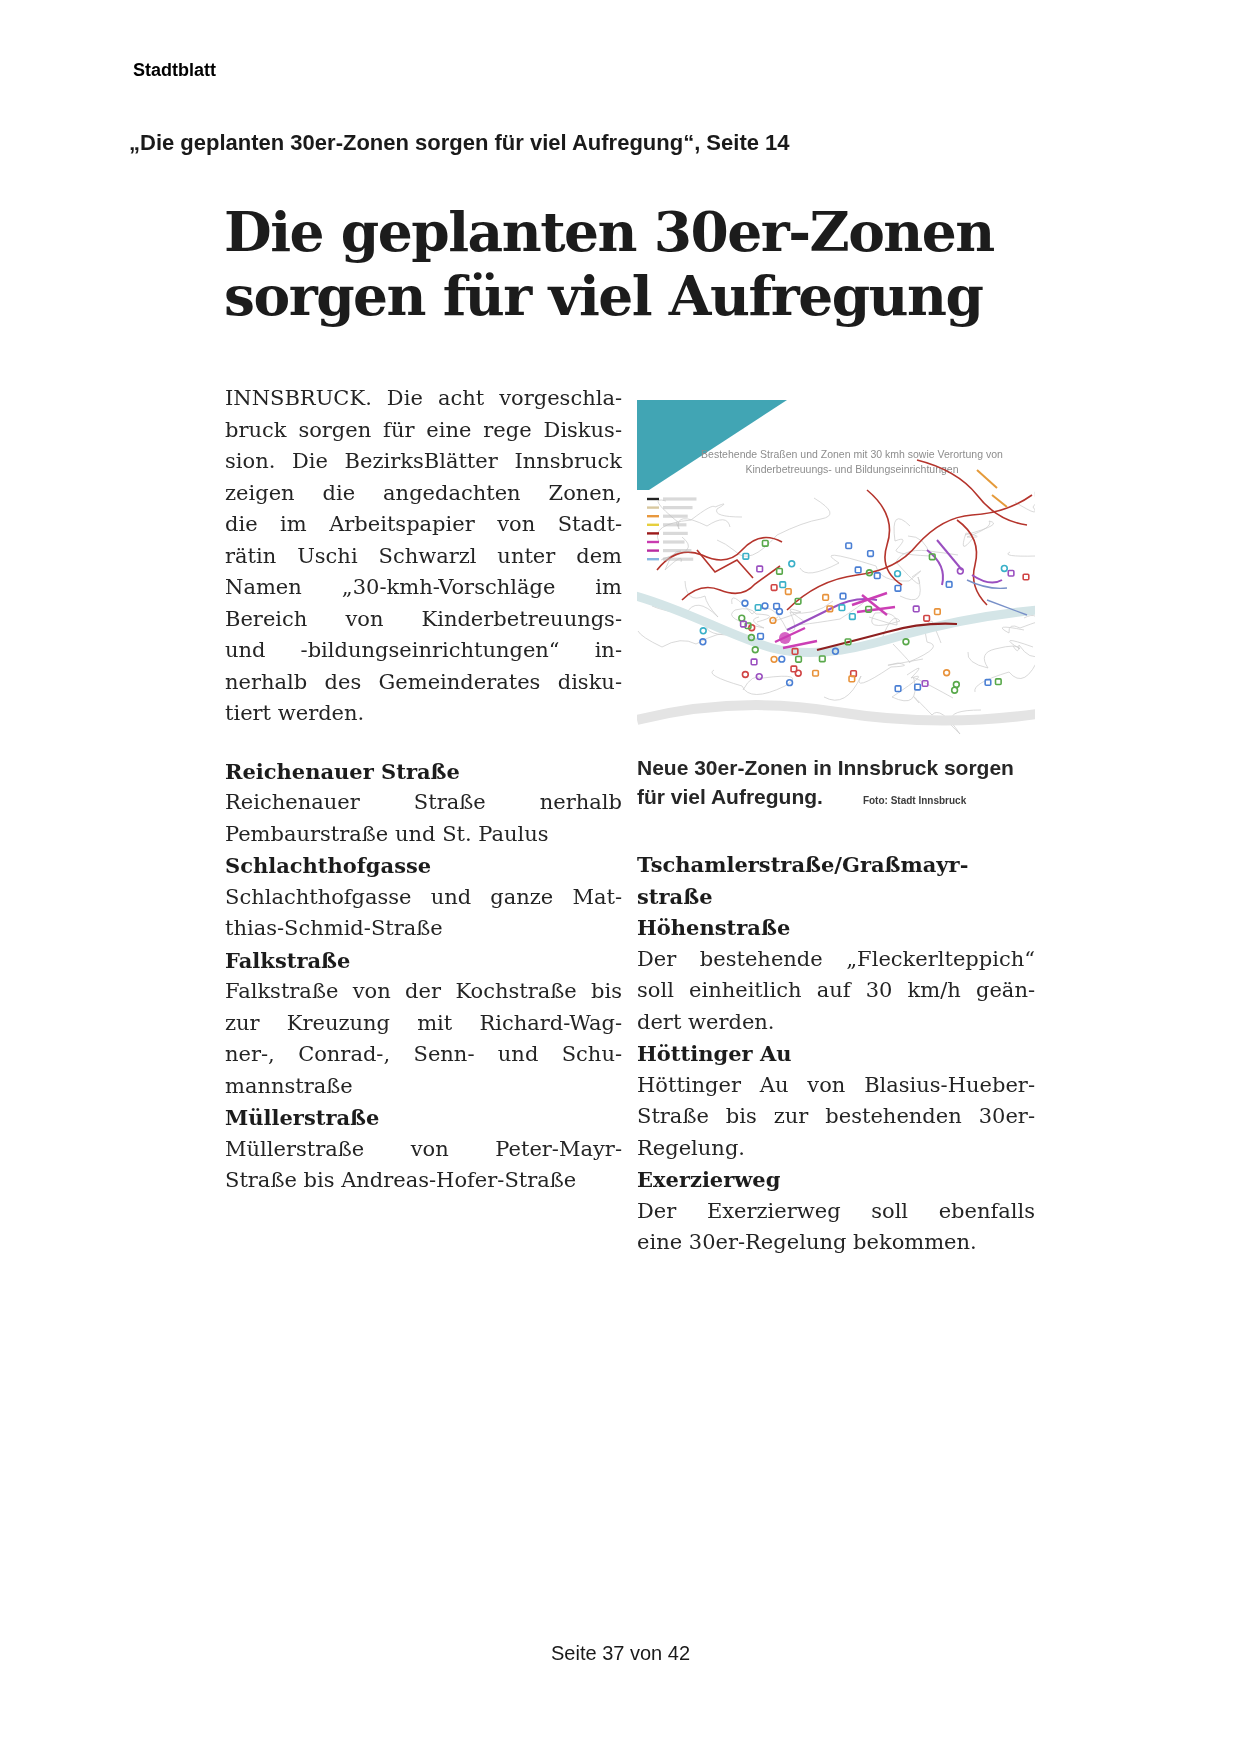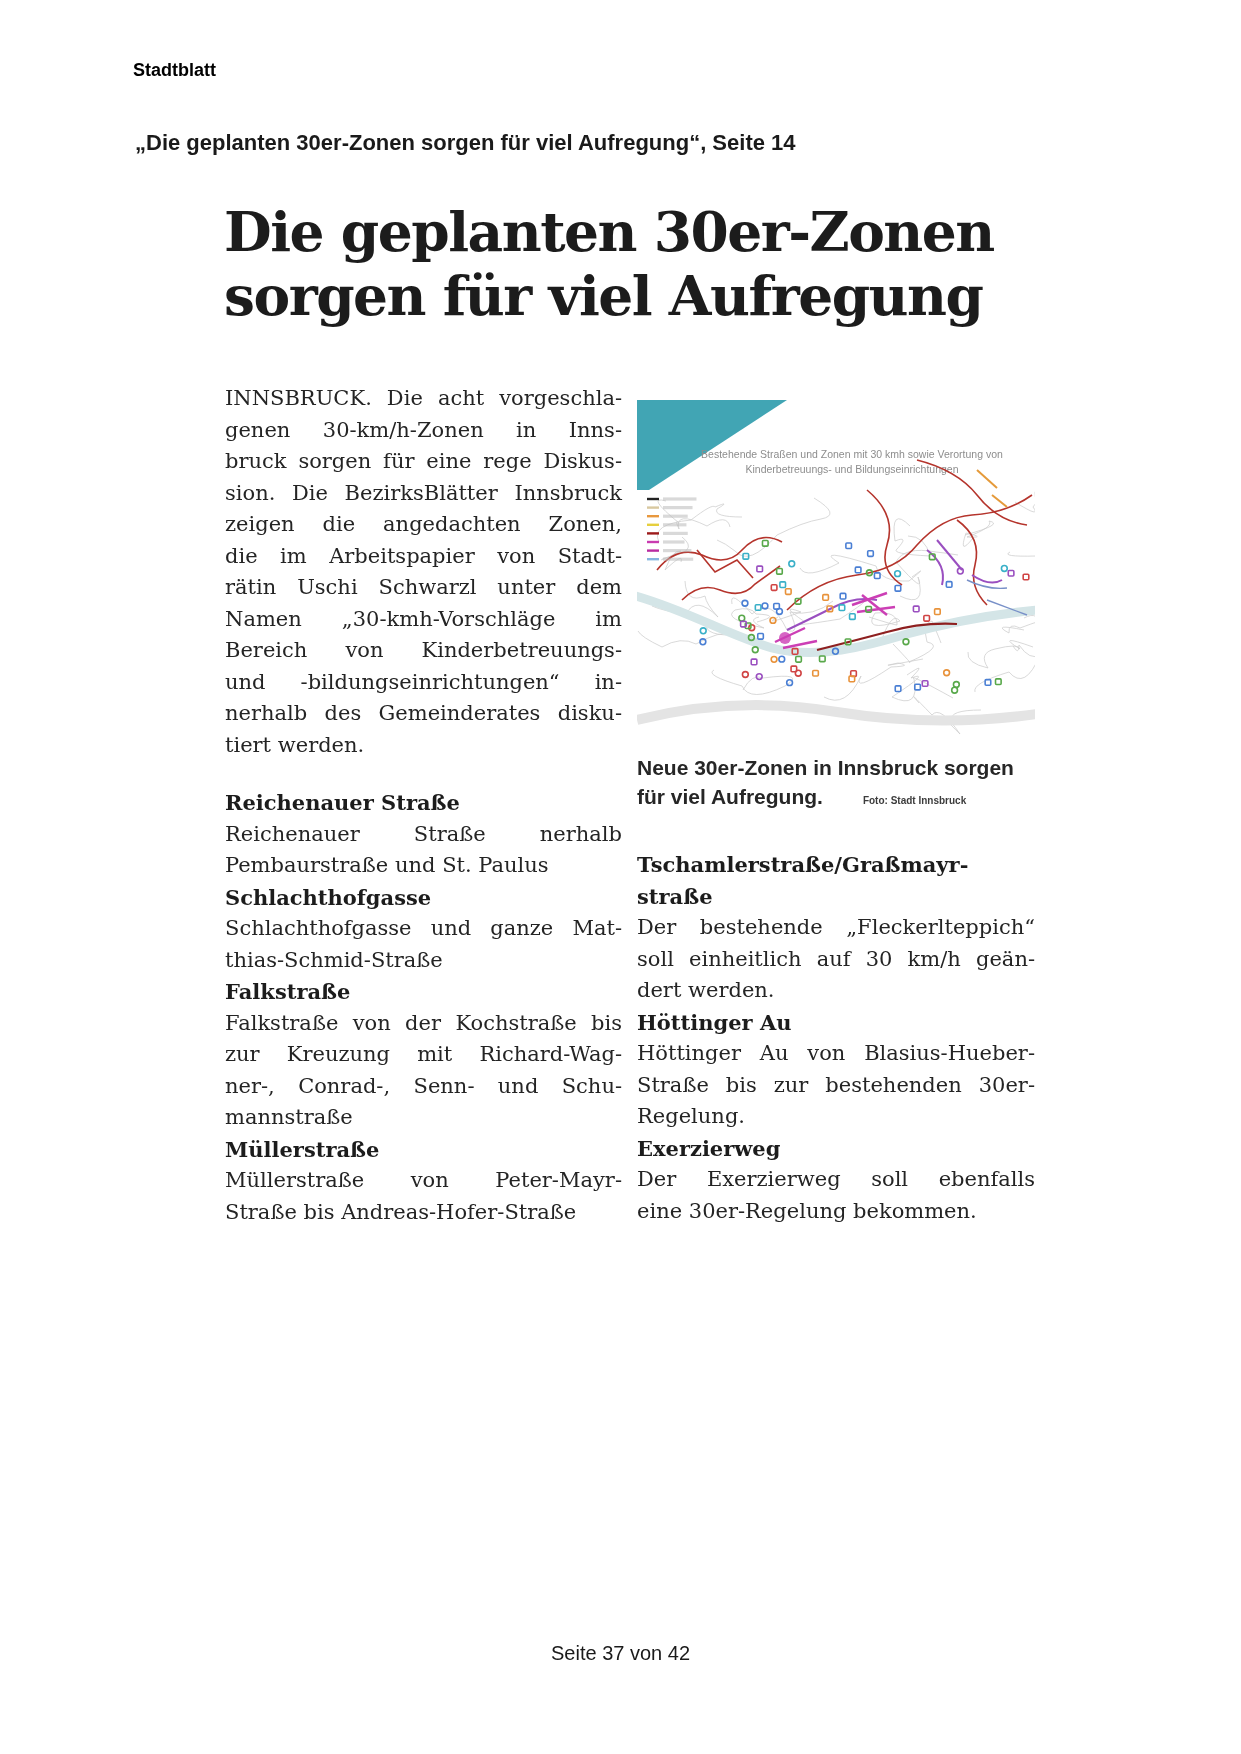--- a/index.html
+++ b/index.html
@@ -10,21 +10,21 @@
     font-family:"Liberation Sans",sans-serif;
     color:#111;
     overflow:hidden;
   }
   
   .doc-header{
     position:absolute;left:133px;top:60px;
     font-size:18px;font-weight:bold;color:#000000;
   }
   .ref-line{
-    position:absolute;left:135px;top:130px;
+    position:absolute;left:129px;top:130px;
     font-size:22px;font-weight:bold;color:#1a1a1a;
   }
   .doc-footer{
     position:absolute;left:0;top:1642px;width:100%;
     text-align:center;font-size:20px;color:#1a1a1a;
   }
   .doc-footer b{font-weight:normal;margin-top:48px;}
   
   .headline{
     position:absolute;left:224px;top:200px;width:830px;
@@ -67,21 +67,20 @@
   <div class="ref-line">„Die geplanten 30er-Zonen sorgen für viel Aufregung“, Seite 14</div>
 
   <div class="headline">
     <div>Die geplanten 30er-Zonen</div>
     <div>sorgen für viel Aufregung</div>
   </div>
 
   <div class="col" id="left-col">
     <div id="intro">
         <div class="ln">INNSBRUCK. Die acht vorgeschla-</div>
-        <div class="ln">genen 30-km/h-Zonen in Inns-</div>
         <div class="ln">bruck sorgen für eine rege Diskus-</div>
         <div class="ln">sion. Die BezirksBlätter Innsbruck</div>
         <div class="ln">zeigen die angedachten Zonen,</div>
         <div class="ln">die im Arbeitspapier von Stadt-</div>
         <div class="ln">rätin Uschi Schwarzl unter dem</div>
         <div class="ln">Namen „30-kmh-Vorschläge im</div>
         <div class="ln">Bereich von Kinderbetreuungs-</div>
         <div class="ln">und -bildungseinrichtungen“ in-</div>
         <div class="ln">nerhalb des Gemeinderates disku-</div>
         <div class="ln ln-last">tiert werden.</div>
@@ -282,20 +281,21 @@
       <div class="caption-row2">
         <span>für viel Aufregung.</span>
         <span class="credit">Foto: Stadt Innsbruck</span>
       </div>
     </div>
 
     <div id="right-sections">
         <div>
           <div class="h-ln">Tschamlerstraße/Graßmayr-</div>
           <div class="h-ln">straße</div>
+          <div class="h-ln">Höhenstraße</div>
           <div class="ln">Der bestehende „Fleckerlteppich“</div>
           <div class="ln">soll einheitlich auf 30 km/h geän-</div>
           <div class="ln ln-last">dert werden.</div>
         </div>
         <div>
           <div class="h-ln">Höttinger Au</div>
           <div class="ln">Höttinger Au von Blasius-Hueber-</div>
           <div class="ln">Straße bis zur bestehenden 30er-</div>
           <div class="ln ln-last">Regelung.</div>
         </div>

